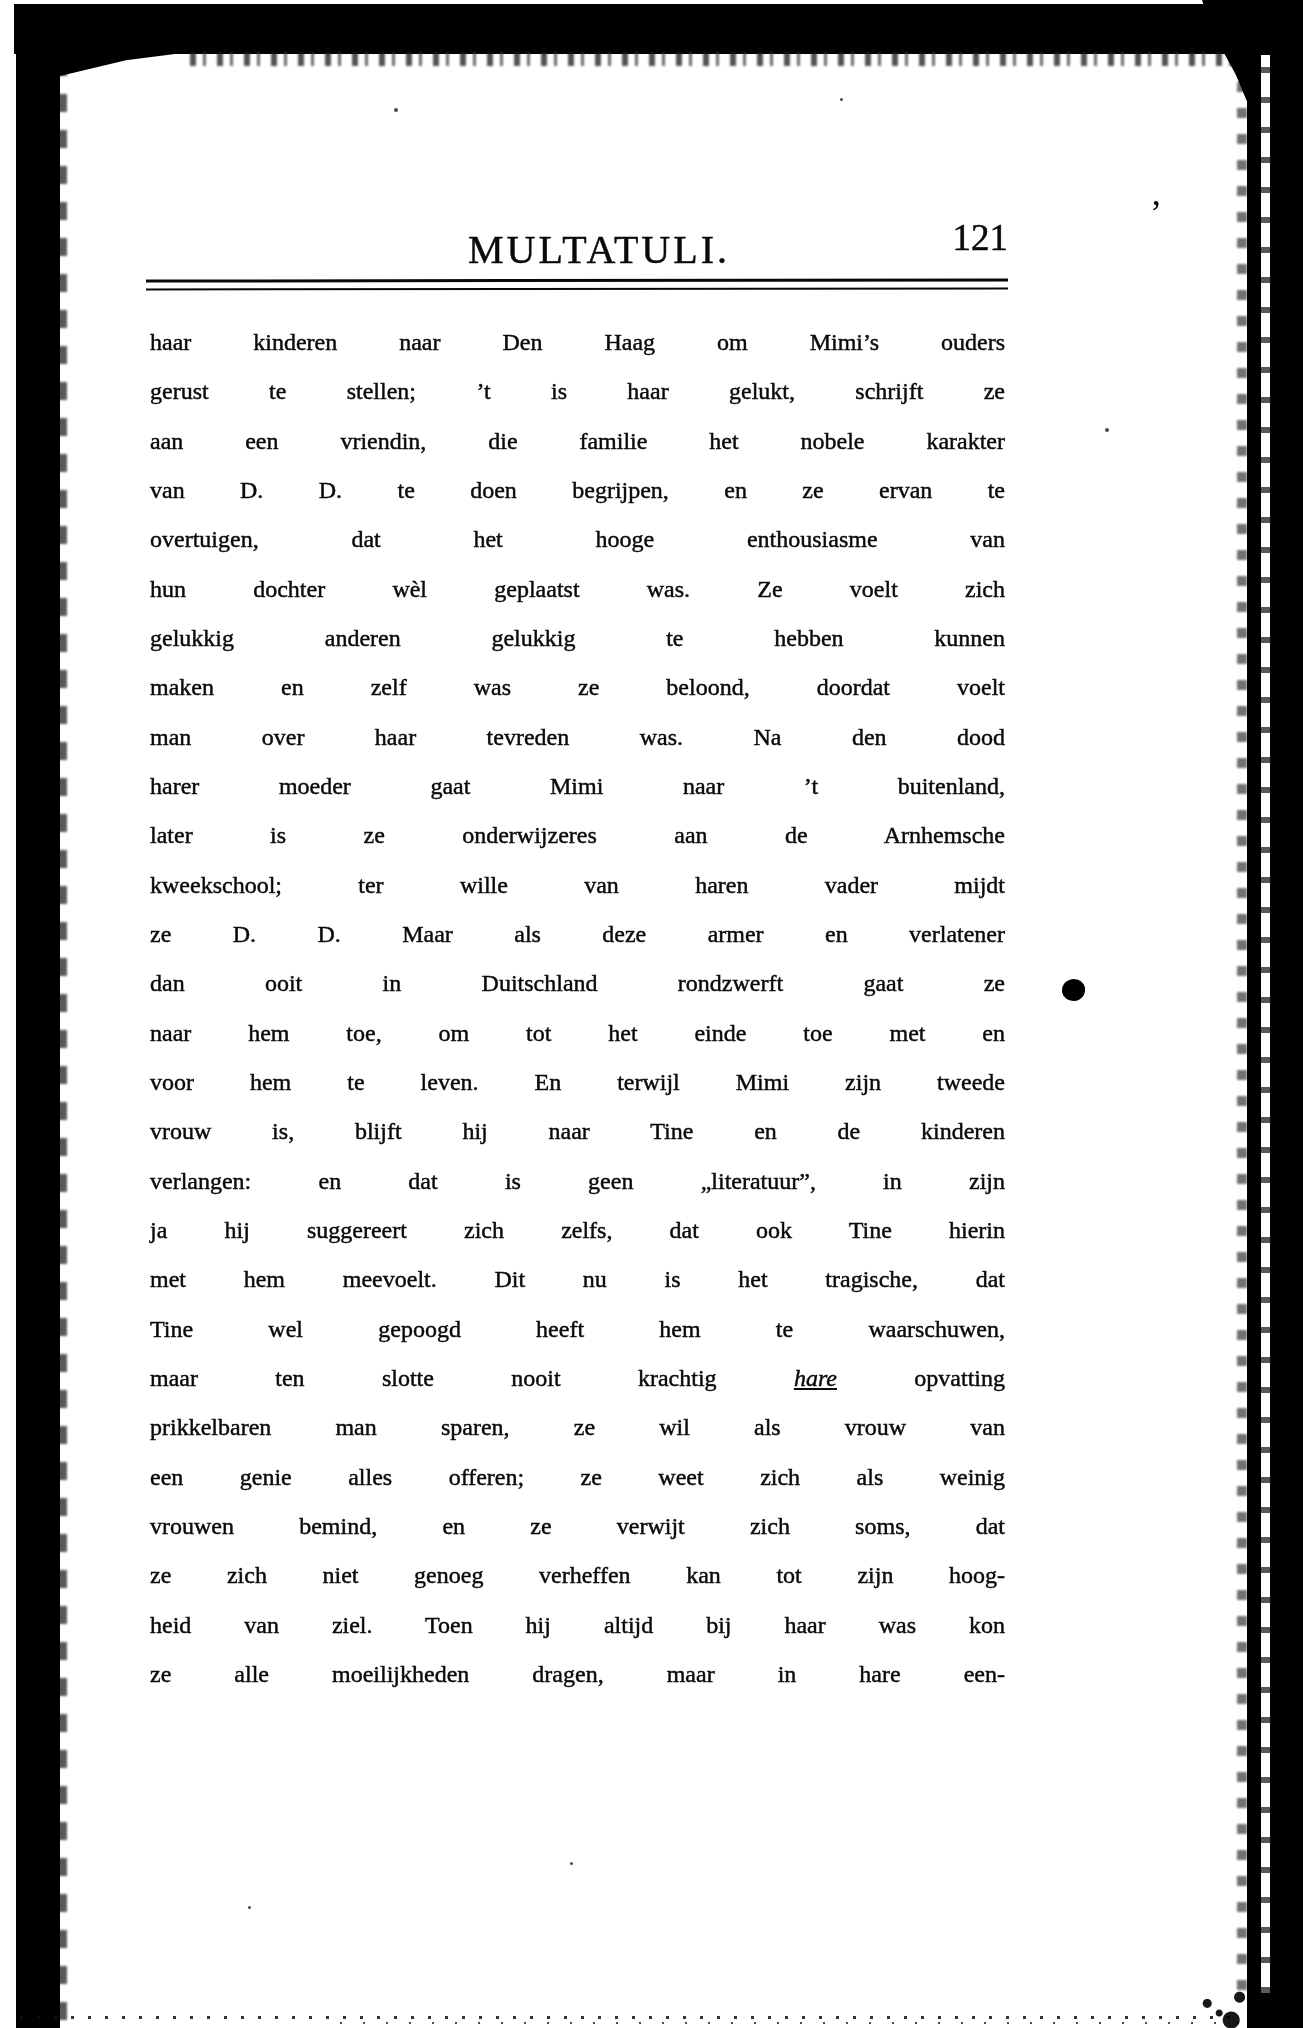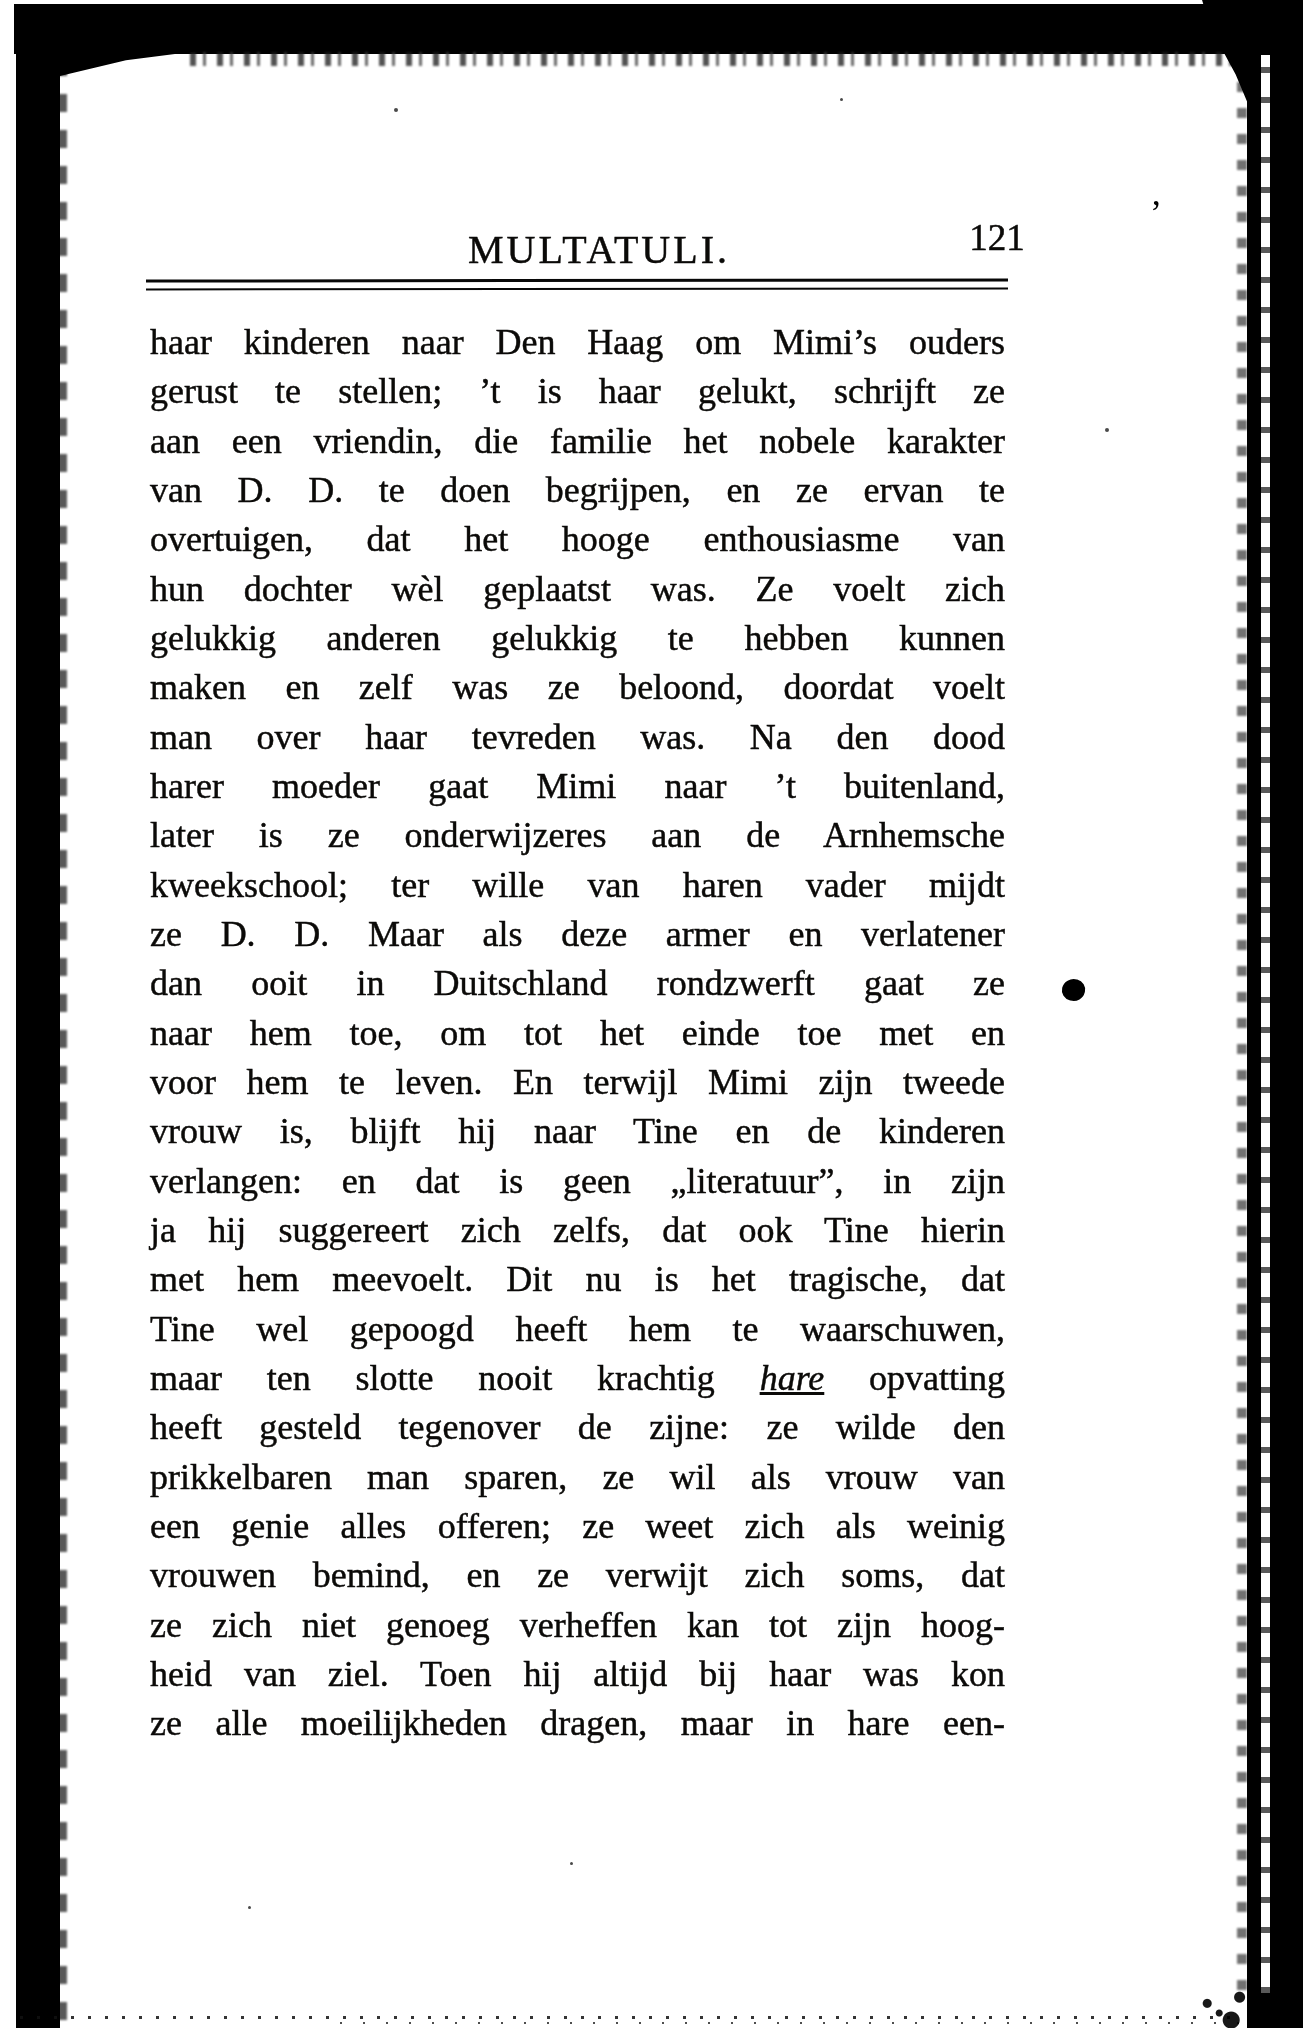--- a/index.html
+++ b/index.html
@@ -47,30 +47,30 @@
     border-radius:54% 46% 52% 48%;transform:rotate(14deg);}
   .stray-quote{left:1150px;top:192px;font-size:36px;color:#000;}
 
   
   .running-title{
     left:468px;top:226px;width:244px;text-align:center;
     font-size:40px;letter-spacing:3px;
     -webkit-text-stroke:.45px #0b0a08;
   }
   .page-number{
-    left:942px;top:216px;width:110px;text-align:center;
+    left:898px;top:216px;width:110px;text-align:right;
     font-size:37px;-webkit-text-stroke:.5px #0b0a08;
   }
   .rule{background:#070707;}
   .rule-top{left:146px;top:279px;width:862px;height:3px;transform:rotate(-.08deg);}
   .rule-bottom{left:146px;top:288px;width:862px;height:2px;transform:rotate(-.05deg);}
   .text-block{left:150px;top:318px;width:855px;}
   .tline{
     height:49.33px;line-height:49.33px;
-    font-size:36px;
+    font-size:24px;
     text-align:justify;text-align-last:justify;
     -webkit-text-stroke:.45px #0b0a08;
     word-spacing:2px;
   }
   .tline i{font-style:italic;text-decoration:underline;}
 </style>
 </head>
 <body>
 
 <div class="abs top-bar"></div>
@@ -113,20 +113,19 @@
     <div class="tline">ze D. D. Maar als deze armer en verlatener</div>
     <div class="tline">dan ooit in Duitschland rondzwerft gaat ze</div>
     <div class="tline">naar hem toe, om tot het einde toe met en</div>
     <div class="tline">voor hem te leven. En terwijl Mimi zijn tweede</div>
     <div class="tline">vrouw is, blijft hij naar Tine en de kinderen</div>
     <div class="tline">verlangen: en dat is geen „literatuur”, in zijn</div>
     <div class="tline">ja hij suggereert zich zelfs, dat ook Tine hierin</div>
     <div class="tline">met hem meevoelt. Dit nu is het tragische, dat</div>
     <div class="tline">Tine wel gepoogd heeft hem te waarschuwen,</div>
     <div class="tline">maar ten slotte nooit krachtig <i>hare</i> opvatting</div>
-    <div class="tline">heeft gesteld tegenover de zijne: ze wilde den</div>
     <div class="tline">prikkelbaren man sparen, ze wil als vrouw van</div>
     <div class="tline">een genie alles offeren; ze weet zich als weinig</div>
     <div class="tline">vrouwen bemind, en ze verwijt zich soms, dat</div>
     <div class="tline">ze zich niet genoeg verheffen kan tot zijn hoog-</div>
     <div class="tline">heid van ziel. Toen hij altijd bij haar was kon</div>
     <div class="tline">ze alle moeilijkheden dragen, maar in hare een-</div>
   </div>
 
 </body></html>

